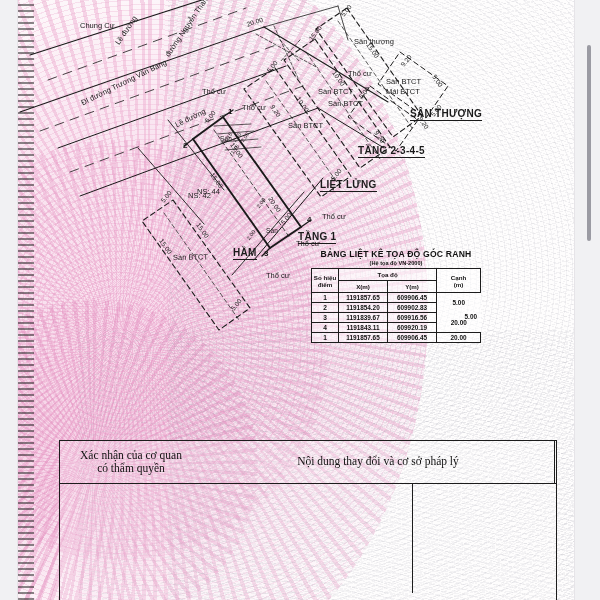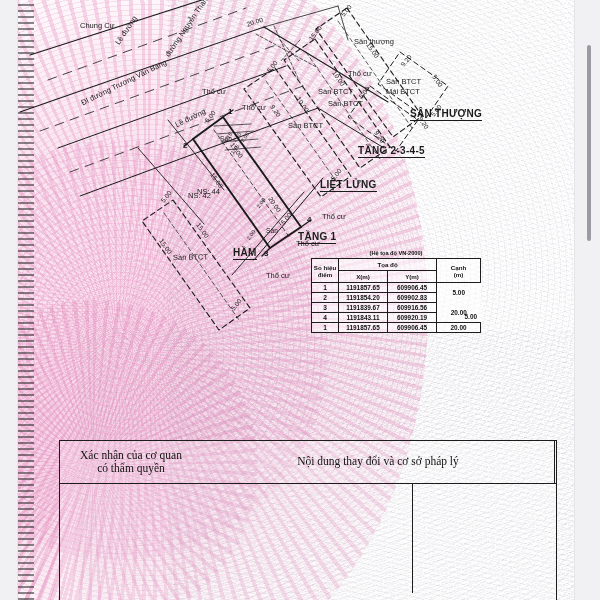--- a/index.html
+++ b/index.html
@@ -306,20 +306,21 @@
 
       <span class="lbl dim" style="left:238px;top:206px;transform:rotate(-52deg);font-size:5.5px;">2.00</span>
       <span class="lbl dim" style="left:228px;top:238px;transform:rotate(-52deg);font-size:5.5px;">2.00</span>
       <span class="lbl dim" style="left:205px;top:140px;transform:rotate(-52deg);font-size:5.2px;">2.15</span>
       <span class="lbl dim" style="left:214px;top:140px;transform:rotate(-52deg);font-size:5.2px;">2.60</span>
       <span class="lbl dim" style="left:222px;top:140px;transform:rotate(-52deg);font-size:5.2px;">2.06</span>
       <span class="lbl dim" style="left:212px;top:152px;transform:rotate(-52deg);font-size:5.2px;">1.15</span>
     </div>
 
     <div id="coordbox">
+      <div id="coordtitle">BẢNG LIỆT KÊ TỌA ĐỘ GÓC RANH</div>
       <div id="coordsub">(Hệ tọa độ VN-2000)</div>
       <table id="coordtable">
         <thead>
           <tr>
             <th rowspan="2">
               <div>Số hiệu</div>
               <div>điểm</div>
             </th>
             <th colspan="2">Tọa độ</th>
             <th rowspan="2">

